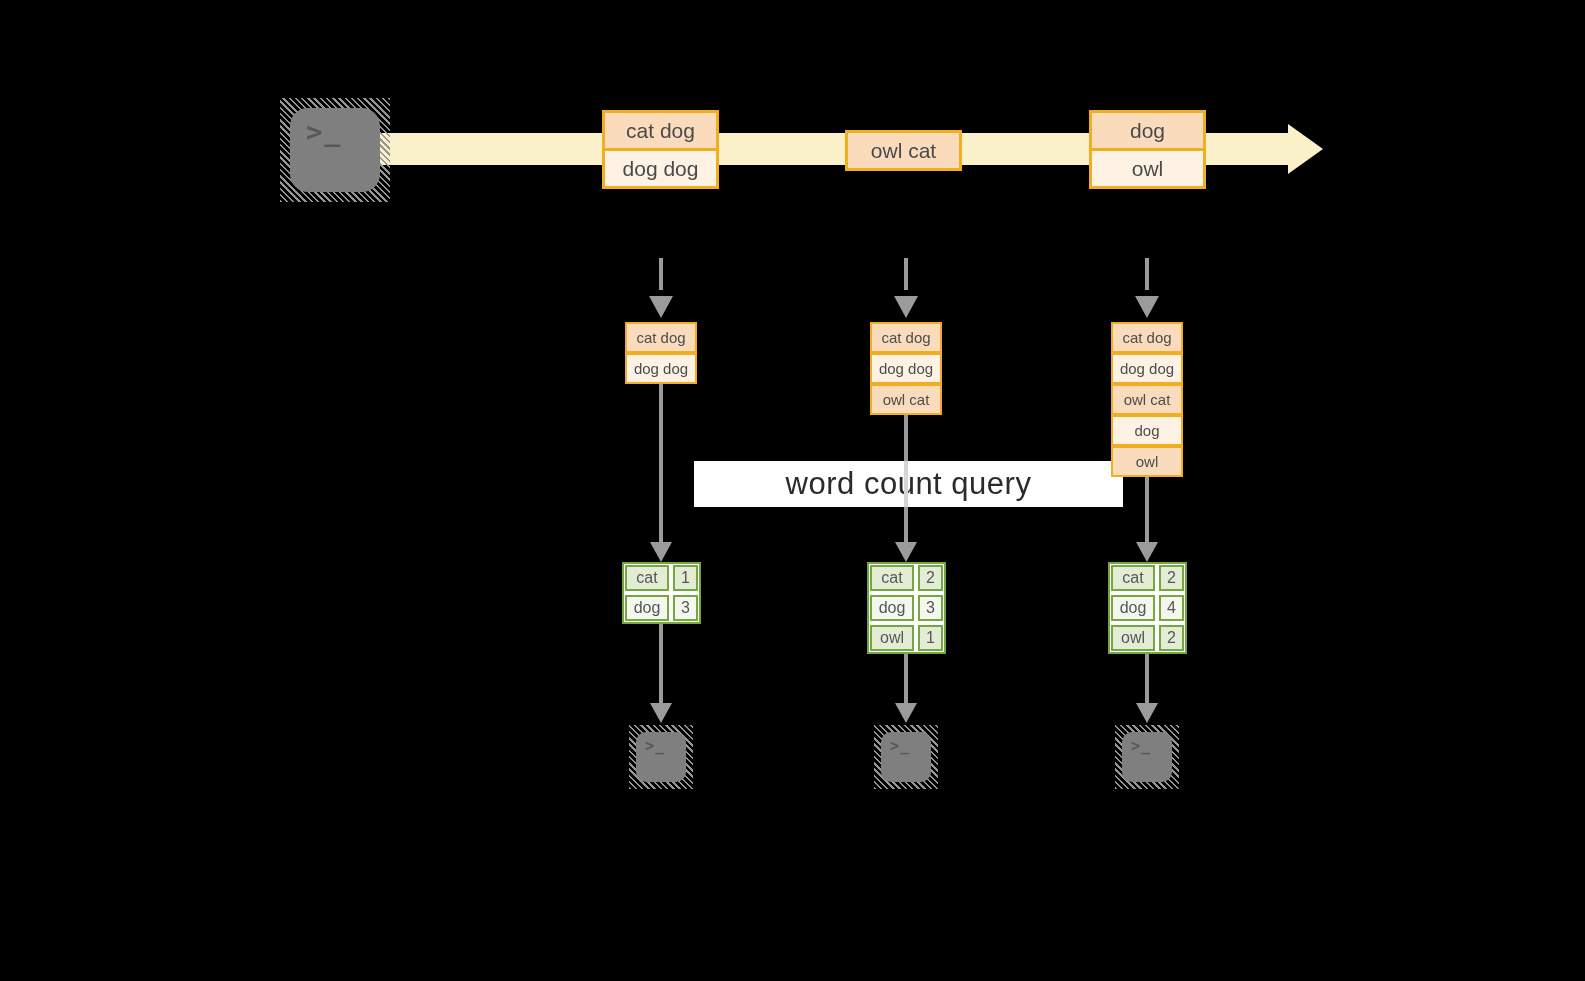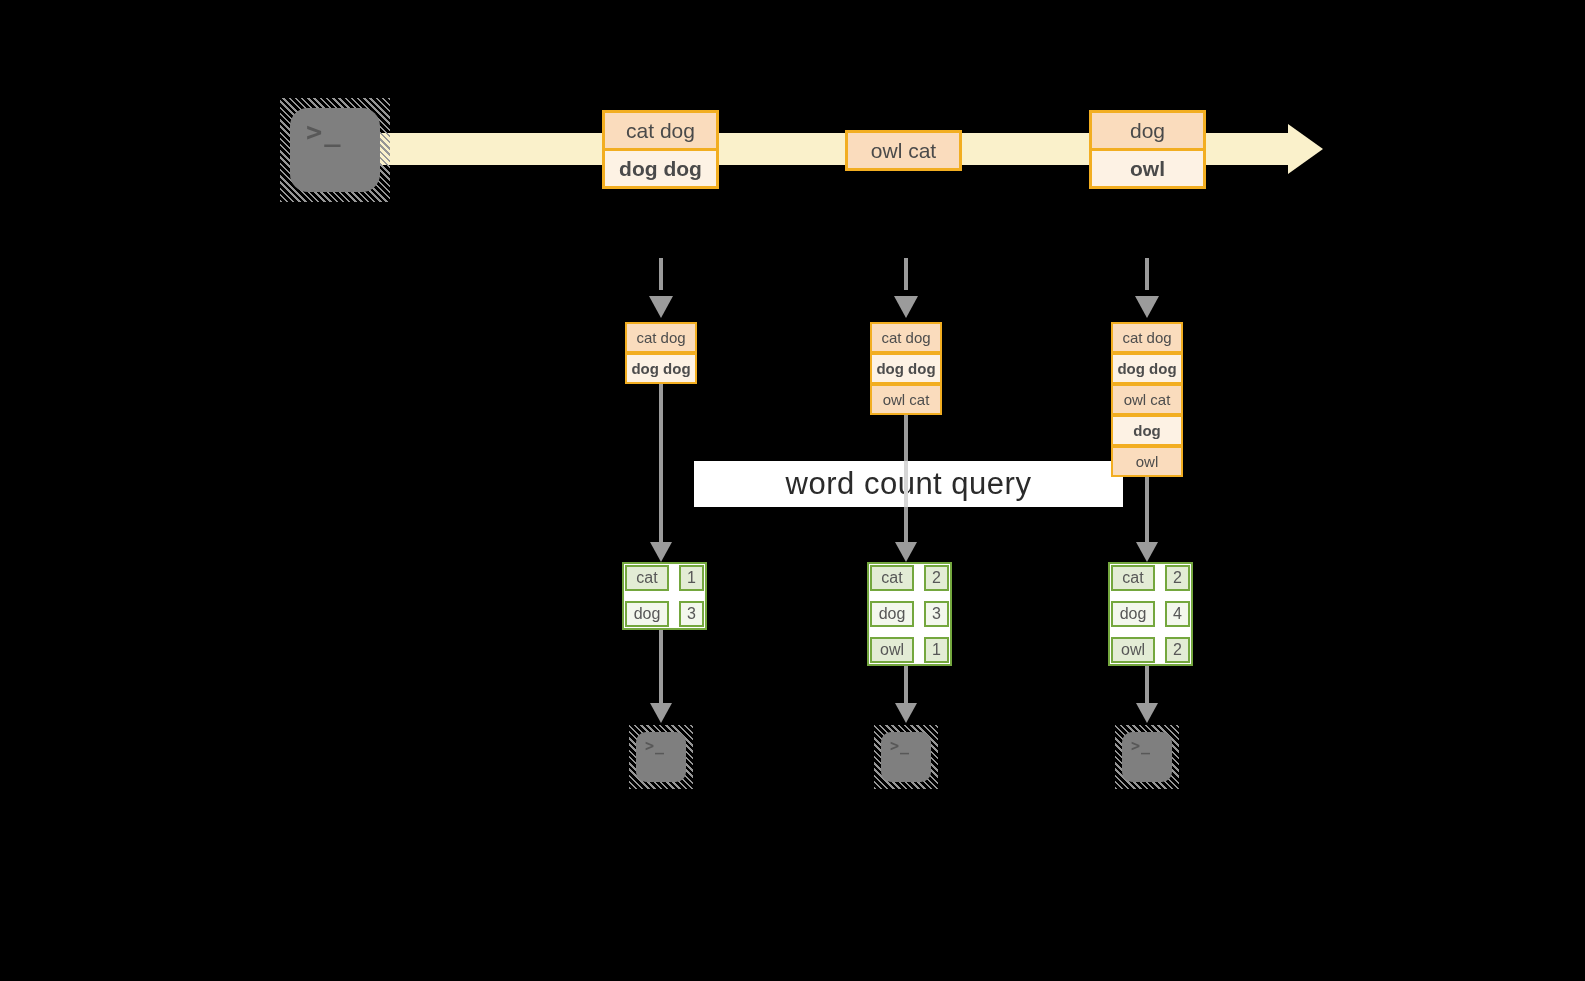--- a/index.html
+++ b/index.html
@@ -13,36 +13,36 @@
   .band-head{position:absolute;left:1288px;top:124px;width:0;height:0;z-index:1;
              border-top:25px solid transparent;border-bottom:25px solid transparent;
              border-left:35px solid var(--band);}
 
   
   .band-group{position:absolute;z-index:2;border:3px solid var(--gold);box-sizing:border-box;}
   .band-row{width:111px;height:35px;display:flex;align-items:center;justify-content:center;
             font-size:21px;color:#4a4a4a;}
   .band-row + .band-row{border-top:3px solid var(--gold);}
   .fill-dark{background:var(--peach);}
-  .fill-light{background:var(--cream);font-weight:bold;}
+  .fill-light{background:var(--cream);}
 
   
   .stack{position:absolute;z-index:7;}
   .stack-row{box-sizing:border-box;width:72px;height:31px;border:2.5px solid var(--gold);
              display:flex;align-items:center;justify-content:center;font-size:15px;color:#4d4d4d;}
 
   
   .vline{position:absolute;width:4px;background:var(--gray);z-index:3;}
   .arrowhead{position:absolute;width:0;height:0;z-index:3;
              border-left:11px solid transparent;border-right:11px solid transparent;
              border-top:20px solid var(--gray);}
 
   
   .wc-table{position:absolute;z-index:7;background:#fff;border:2px solid var(--green);
-            padding:1px;display:grid;grid-template-columns:44px 25px;gap:10px;box-sizing:content-box;}
+            padding:1px;display:grid;grid-template-columns:44px 25px;gap:4px;box-sizing:content-box;}
   .wc-cell{box-sizing:border-box;height:26px;border:2px solid var(--green);
            display:flex;align-items:center;justify-content:center;font-size:16px;color:#575757;}
   .g-dark{background:var(--gdark);}
   .g-light{background:var(--glight);}
 
   
   .query-box{position:absolute;left:694px;top:461px;width:429px;height:46px;z-index:5;
              background:var(--qbg);display:flex;align-items:center;justify-content:center;
              font-size:31px;font-weight:300;color:#2b2b2b;letter-spacing:0.5px;}
   .query-strip{position:absolute;left:904px;top:461px;width:4px;height:46px;

